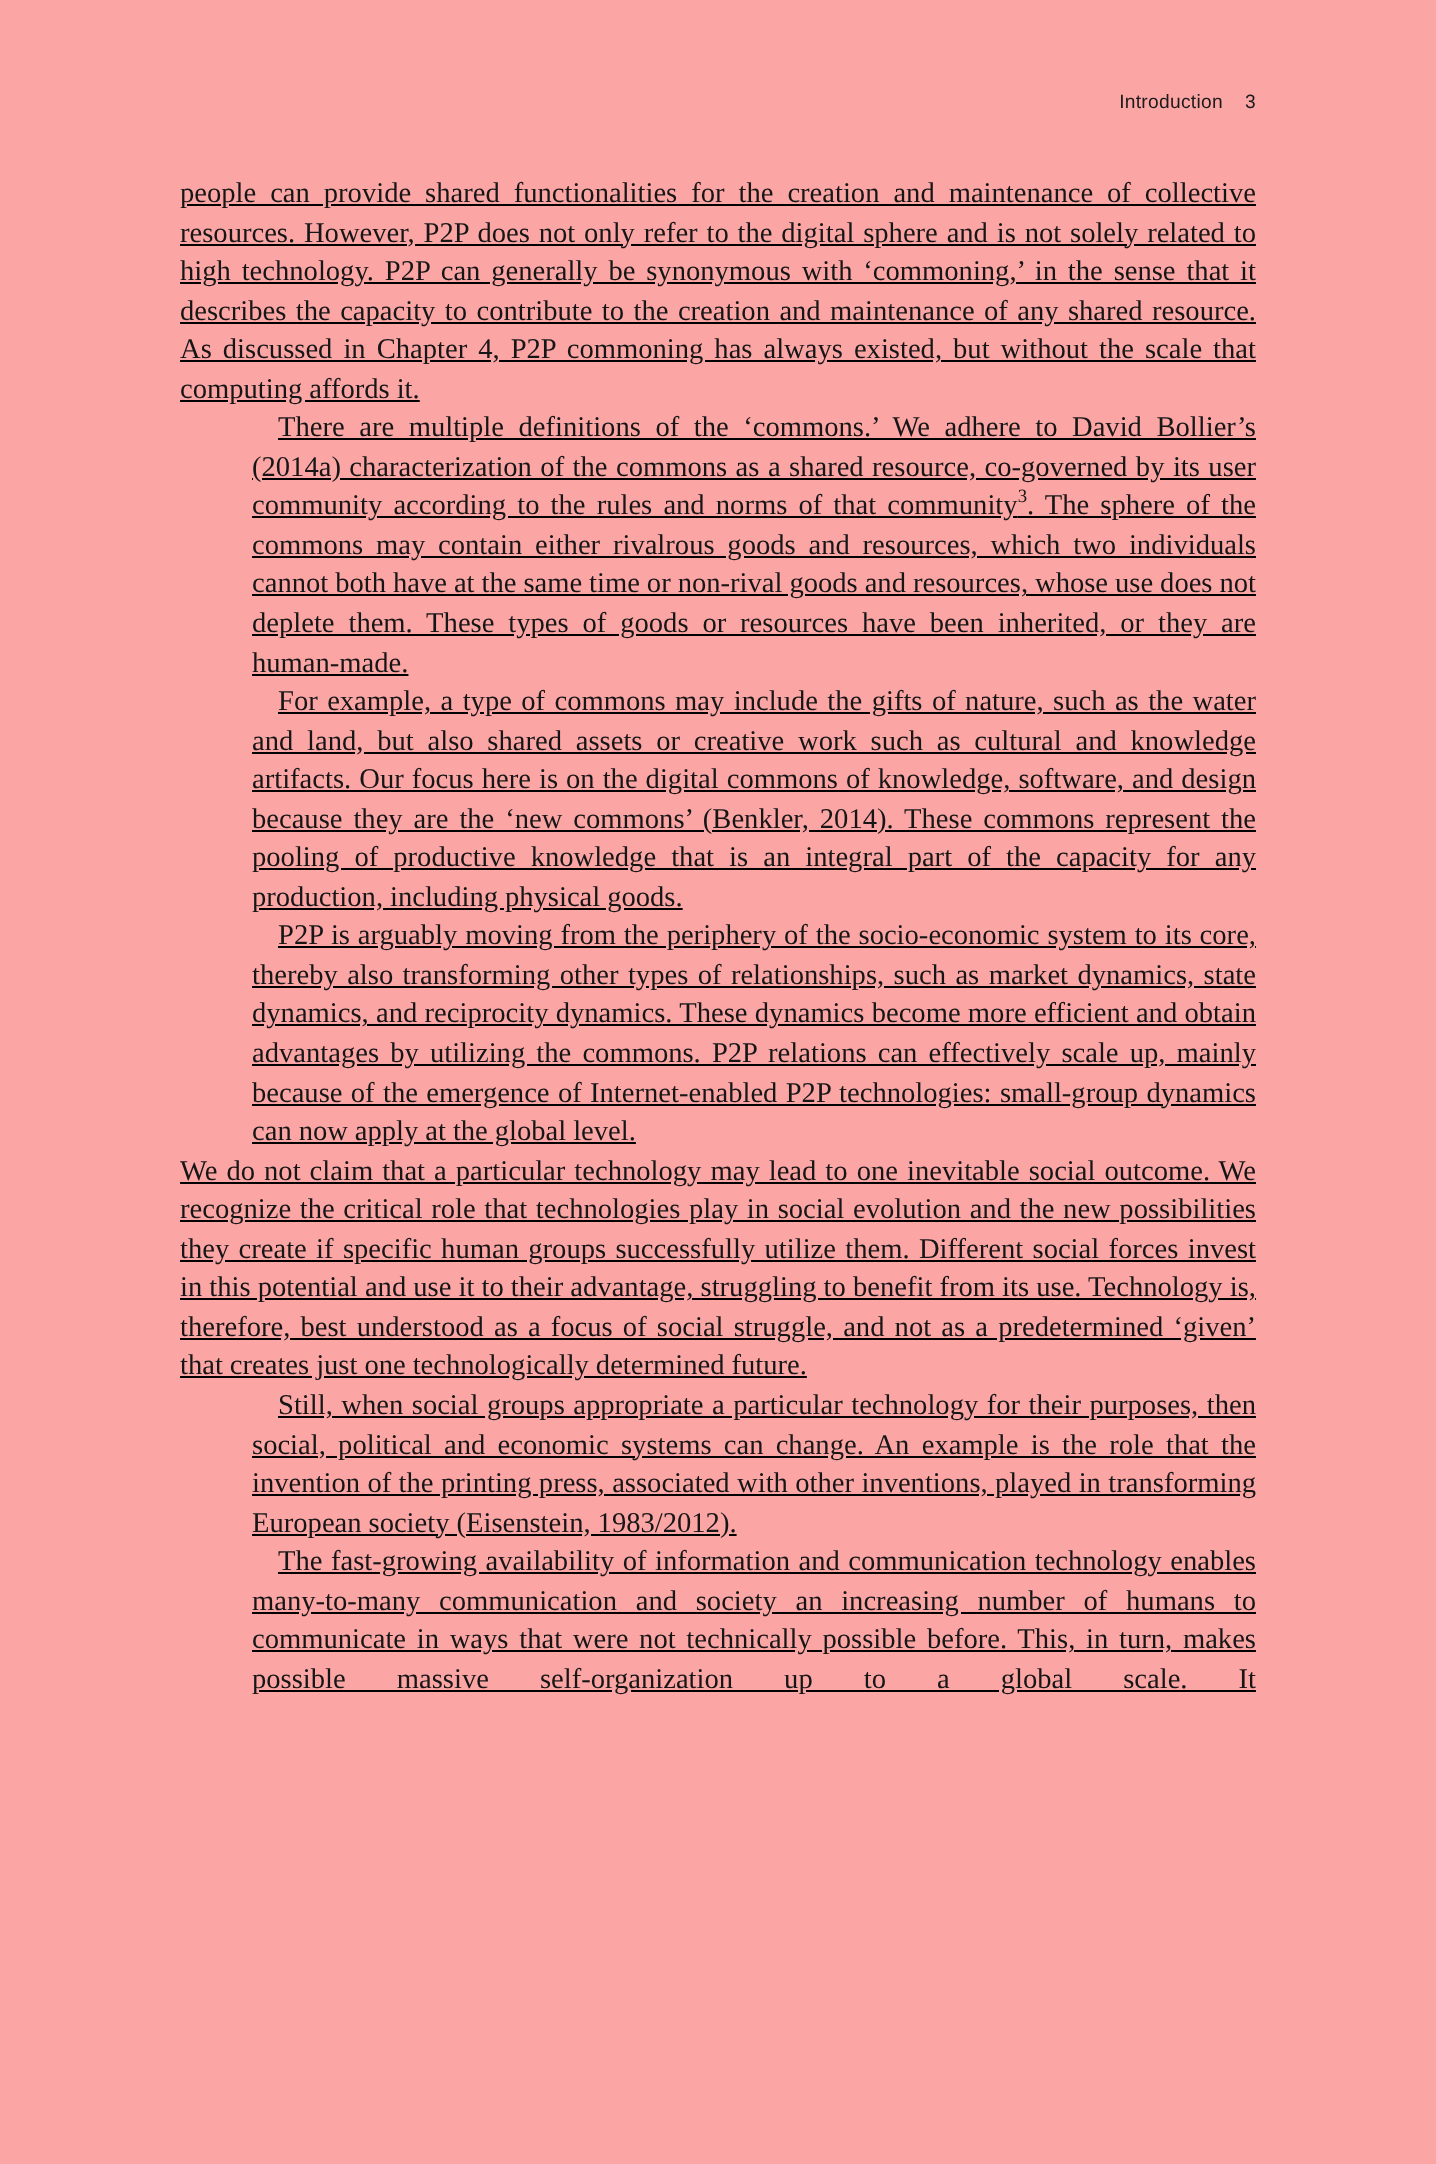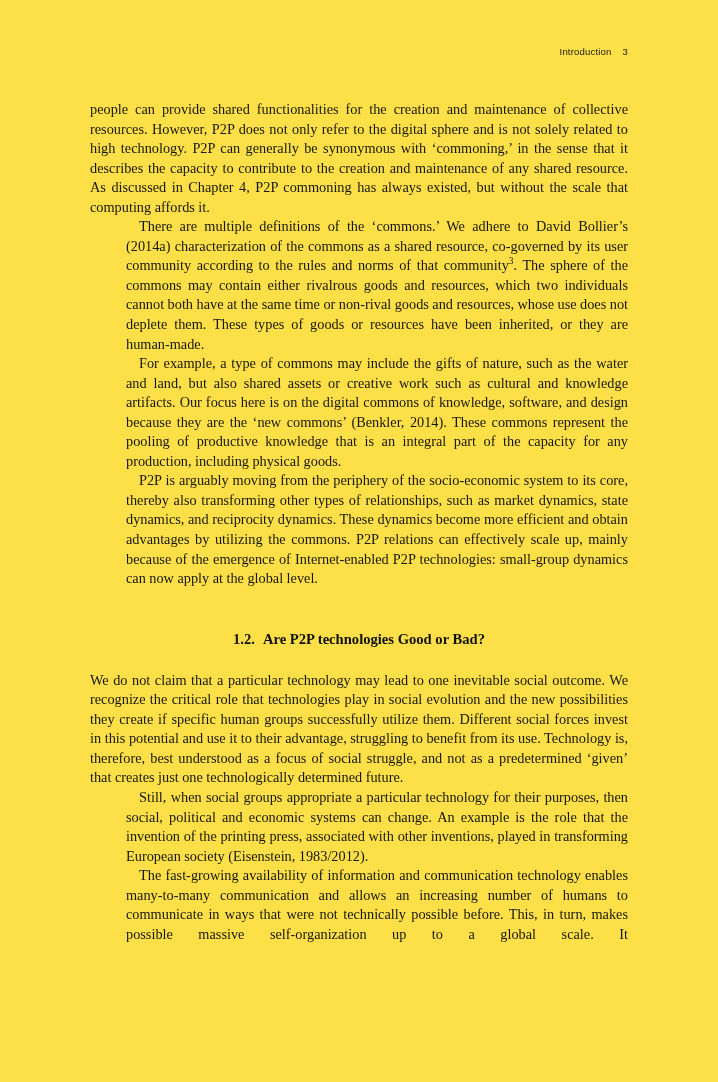--- a/index.html
+++ b/index.html
@@ -5,21 +5,21 @@
   html, body {
     margin: 0;
     padding: 0;
     background: #ffffff;
   }
 
   .page {
     position: relative;
     width: 718px;
     height: 1082px;
-    background: #fde047;
+    background: #fca5a5;
     overflow: hidden;
     box-sizing: border-box;
   }
 
   
   .running-header {
     position: absolute;
     top: 46px;
     left: 90px;
     width: 538px;
@@ -29,23 +29,24 @@
     color: #1b1b1b;
     letter-spacing: 0.15px;
     white-space: nowrap;
   }
   .running-header .rh-title { margin-right: 11px; }
   .running-header .rh-folio { }
 
   
   .text-column {
     position: absolute;
-    top: 100px;
+    top: 88px;
     left: 90px;
     width: 538px;
+    text-decoration: underline;
   }
 
   p.body-par {
     margin: 0;
     font-family: "Liberation Serif", "DejaVu Serif", serif;
     font-size: 14.3px;
     line-height: 19.55px;
     color: #161616;
     text-align: justify;
     text-justify: inter-word;
@@ -101,25 +102,22 @@
   <div class="text-column">
 
     <p class="body-par">people can provide shared functionalities for the creation and maintenance of collective resources. However, P2P does not only refer to the digital sphere and is not solely related to high technology. P2P can generally be synonymous with ‘commoning,’ in the sense that it describes the capacity to contribute to the creation and maintenance of any shared resource. As discussed in Chapter 4, P2P commoning has always existed, but without the scale that computing affords it.</p>
 
     <p class="body-par indent"><span>There are multiple definitions of the ‘commons.’ We adhere to David Bollier’s (2014a) characterization of the commons as a shared resource, co-governed by its user community according to the rules and norms of that community</span><sup class="footnote-marker">3</sup><span>. The sphere of the commons may contain either rivalrous goods and resources, which two individuals cannot both have at the same time or non-rival goods and resources, whose use does not deplete them. These types of goods or resources have been inherited, or they are human-made.</span></p>
 
     <p class="body-par indent">For example, a type of commons may include the gifts of nature, such as the water and land, but also shared assets or creative work such as cultural and knowledge artifacts. Our focus here is on the digital commons of knowledge, software, and design because they are the ‘new commons’ (Benkler, 2014). These commons represent the pooling of productive knowledge that is an integral part of the capacity for any production, including physical goods.</p>
 
     <p class="body-par indent">P2P is arguably moving from the periphery of the socio-economic system to its core, thereby also transforming other types of relationships, such as market dynamics, state dynamics, and reciprocity dynamics. These dynamics become more efficient and obtain advantages by utilizing the commons. P2P relations can effectively scale up, mainly because of the emergence of Internet-enabled P2P technologies: small-group dynamics can now apply at the global level.</p>
 
-    <div class="heading-block">
-      <h2 class="section-heading"><span class="sec-num">1.2.</span><span>Are P2P technologies Good or Bad?</span></h2>
-    </div>
 
     <p class="body-par">We do not claim that a particular technology may lead to one inevitable social outcome. We recognize the critical role that technologies play in social evolution and the new possibilities they create if specific human groups successfully utilize them. Different social forces invest in this potential and use it to their advantage, struggling to benefit from its use. Technology is, therefore, best understood as a focus of social struggle, and not as a predetermined ‘given’ that creates just one technologically determined future.</p>
 
     <p class="body-par indent">Still, when social groups appropriate a particular technology for their purposes, then social, political and economic systems can change. An example is the role that the invention of the printing press, associated with other inventions, played in transforming European society (Eisenstein, 1983/2012).</p>
 
-    <p class="body-par indent stretch">The fast-growing availability of information and communication technology enables many-to-many communication and allows an increasing number of humans to communicate in ways that were not technically possible before. This, in turn, makes possible massive self-organization up to a global scale. It</p>
+    <p class="body-par indent stretch">The fast-growing availability of information and communication technology enables many-to-many communication and society an increasing number of humans to communicate in ways that were not technically possible before. This, in turn, makes possible massive self-organization up to a global scale. It</p>
 
   </div>
 
 </div>
 
 </body></html>

